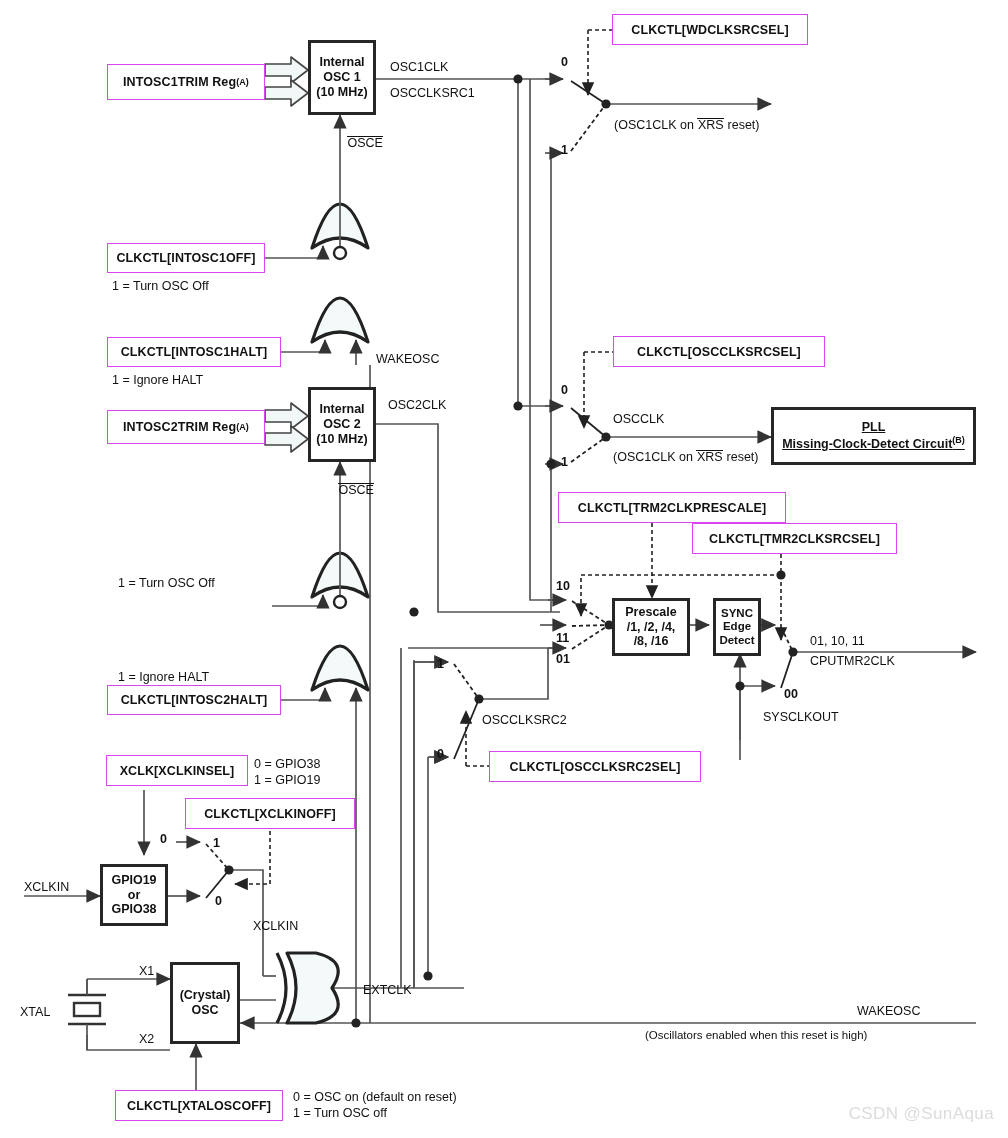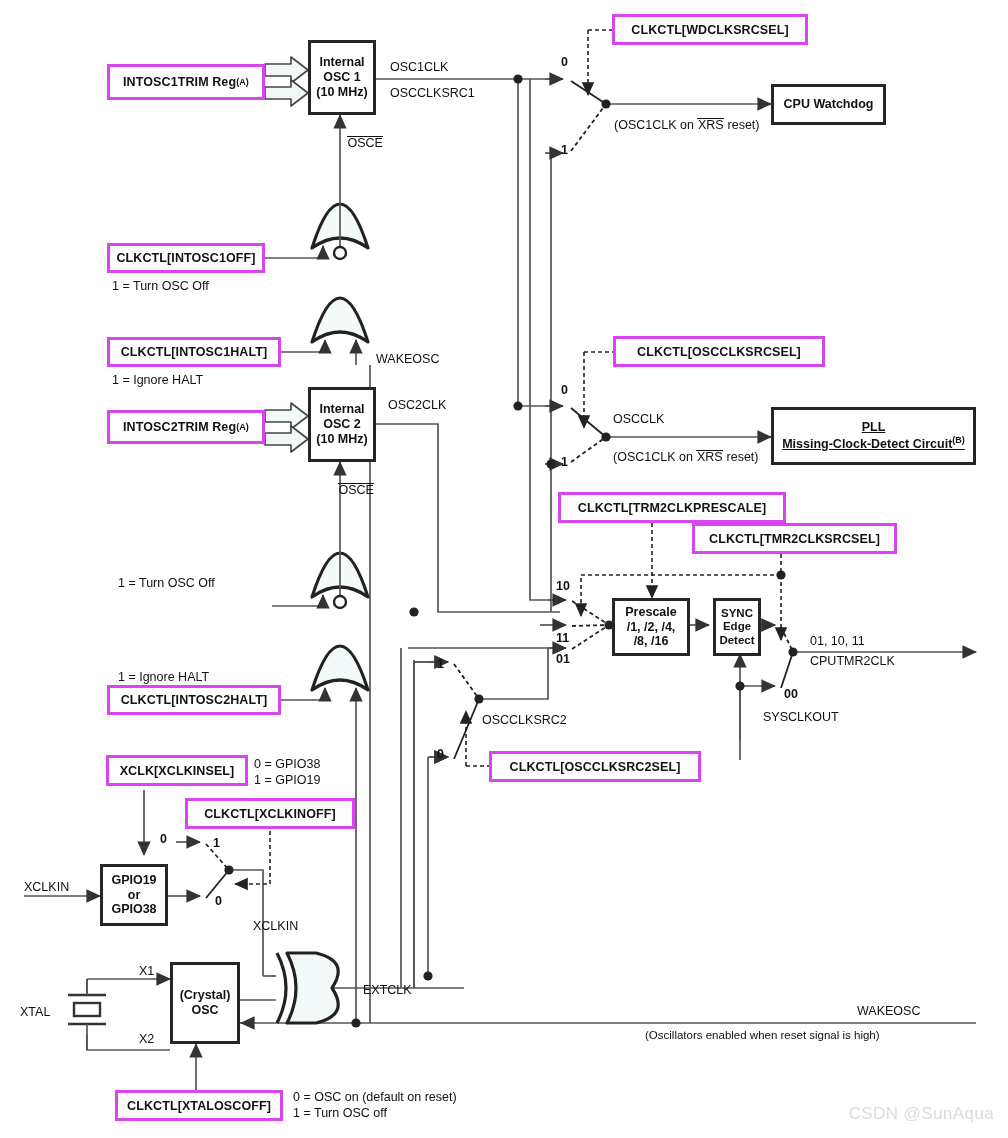--- a/index.html
+++ b/index.html
@@ -2,21 +2,21 @@
 <html><head>
 <meta charset="utf-8">
 <style>
   html,body{margin:0;padding:0;background:#ffffff;}
   body{font-family:"Liberation Sans",sans-serif;}
   #stage{position:relative;width:1008px;height:1138px;background:#fff;overflow:hidden;}
   svg#wires{position:absolute;left:0;top:0;width:1008px;height:1138px;}
 
   .reg{
     position:absolute;box-sizing:border-box;
-    border:3px solid #d946ef;background:#ffffff;
+    border:1px solid #d946ef;background:#ffffff;
     display:flex;align-items:center;justify-content:center;
     font-size:12.5px;font-weight:bold;color:#111;letter-spacing:.1px;
     white-space:nowrap;
   }
   .blk{
     position:absolute;box-sizing:border-box;
     border:3px solid #262626;background:#ffffff;
     display:flex;flex-direction:column;align-items:center;justify-content:center;
     font-size:12.5px;font-weight:bold;color:#111;line-height:1.18;
     text-align:center;white-space:nowrap;
@@ -297,23 +297,20 @@
 
   <div class="lbl" style="left:118px;top:670px;">1 = Ignore HALT</div>
   <div class="reg" style="left:107px;top:685px;width:174px;height:30px;">
     <span>CLKCTL[INTOSC2HALT]</span>
   </div>
 
   <div class="reg" style="left:612px;top:14px;width:196px;height:31px;">
     <span>CLKCTL[WDCLKSRCSEL]</span>
   </div>
 
-  <div class="blk" style="left:771px;top:84px;width:115px;height:41px;">
-    <div>CPU Watchdog</div>
-  </div>
 
   <div class="reg" style="left:613px;top:336px;width:212px;height:31px;">
     <span>CLKCTL[OSCCLKSRCSEL]</span>
   </div>
 
   <div class="blk" style="left:771px;top:407px;width:205px;height:58px;text-decoration:underline;">
     <div>PLL</div>
     <div><span>Missing-Clock-Detect Circuit</span><span class="sup">(B)</span></div>
   </div>
 
@@ -413,16 +410,16 @@
 
   <div class="lbl" style="left:24px;top:880px;">XCLKIN</div>
   <div class="lbl" style="left:253px;top:919px;">XCLKIN</div>
 
   <div class="lbl" style="left:139px;top:964px;">X1</div>
   <div class="lbl" style="left:139px;top:1032px;">X2</div>
   <div class="lbl" style="left:20px;top:1005px;">XTAL</div>
   <div class="lbl" style="left:363px;top:983px;">EXTCLK</div>
 
   <div class="lbl" style="left:857px;top:1004px;">WAKEOSC</div>
-  <div class="lbl sm" style="left:645px;top:1029px;">(Oscillators enabled when reset signal is high)</div>
+  <div class="lbl sm" style="left:645px;top:1029px;">(Oscillators enabled when this reset is high)</div>
 
   <div class="wm">CSDN @SunAqua</div>
 </div>
 
 </body></html>

